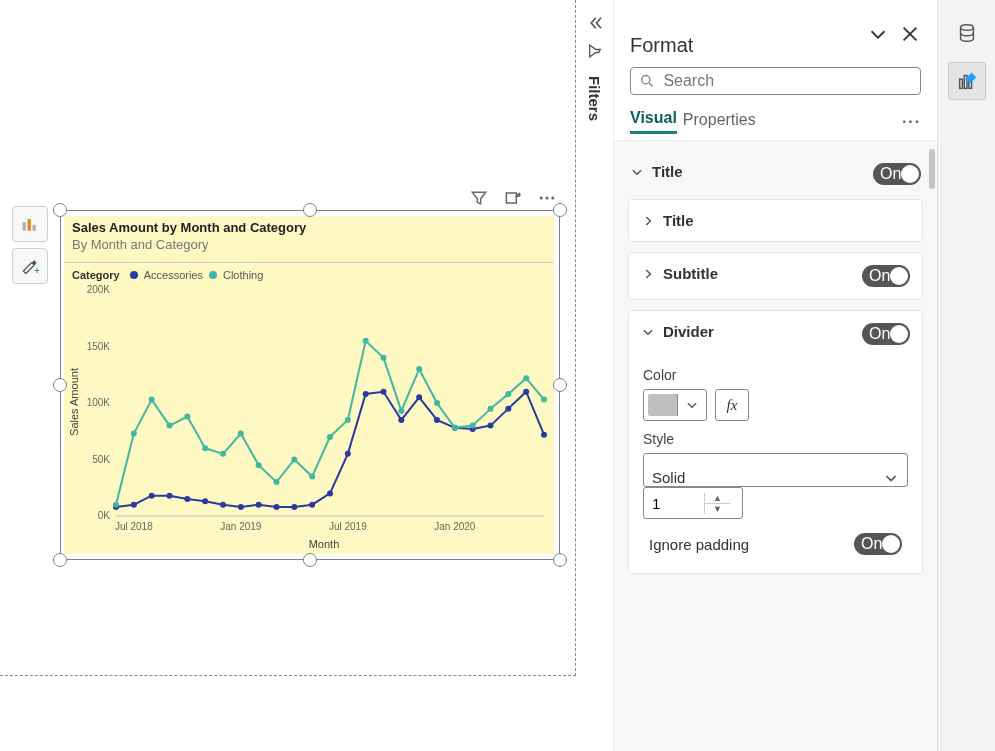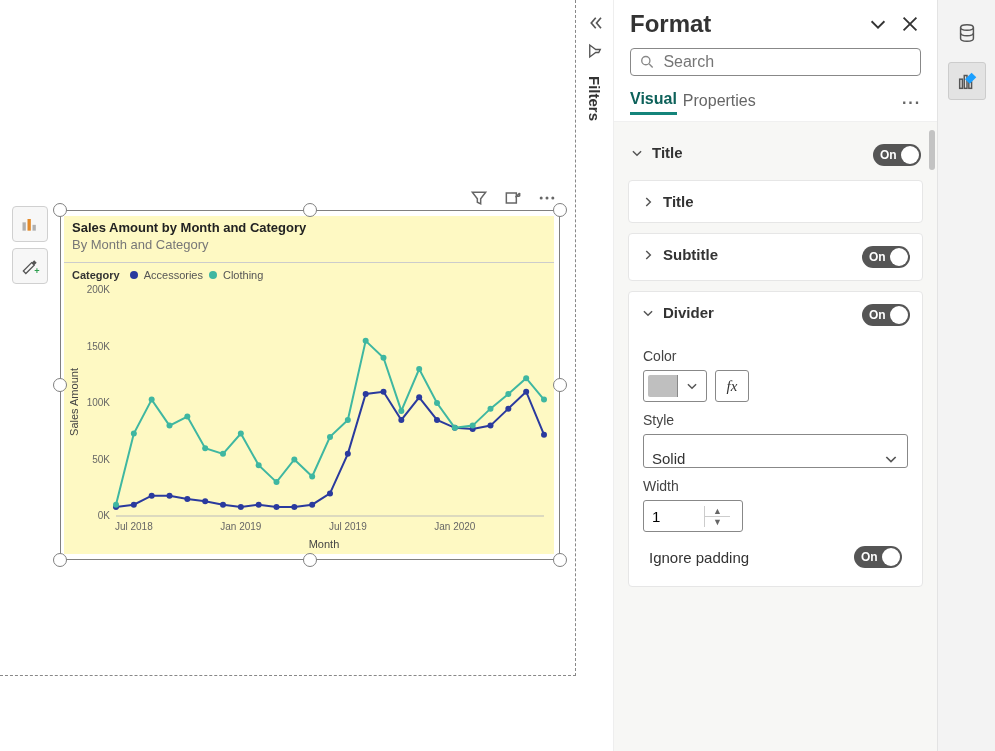--- a/index.html
+++ b/index.html
@@ -39,38 +39,38 @@
   
   .filters-strip { width: 38px; border-right: 1px solid #eee; padding-top: 14px; display:flex; flex-direction:column; align-items:center; gap:10px; background:#fff; }
   .filters-strip .collapse { width:18px; height:18px; color:#555; }
   .filters-strip .v-text { writing-mode: vertical-rl; font-size: 15px; font-weight: 600; color: #333; margin-top: 6px; }
   .filter-funnel { width:18px; height:18px; color:#555; transform: rotate(-90deg); }
 
   
   .format-panel { width: 324px; background: #f7f7f5; border-right: 1px solid #e3e3e3; display: flex; flex-direction: column; }
   .fp-header { padding: 10px 16px 6px; background:#fff; border-bottom:1px solid #f0f0f0; }
   .fp-title-row { display:flex; align-items:center; justify-content:space-between; }
-  .fp-title { font-size: 24px; font-weight: 700; }
+  .fp-title { font-size: 20px; font-weight: 400; margin-top: 24px; }
   .fp-title-icons { display:flex; gap:10px; color:#444; }
   .fp-search { margin-top: 10px; display:flex; align-items:center; border:1px solid #888; border-radius:4px; padding:4px 8px; gap:8px; }
   .fp-search input { border:none; outline:none; font-size:16px; width:100%; background:transparent; color:#666; }
   .fp-tabs { display:flex; gap:6px; margin-top:14px; align-items:center; }
   .fp-tab { font-size: 16px; color:#666; padding-bottom:4px; cursor:pointer; }
   .fp-tab.active { color:#0d615a; font-weight:600; border-bottom:3px solid #14847a; }
   .fp-tab-more { margin-left:auto; color:#666; letter-spacing:1px; font-weight:600; cursor:pointer; }
 
   .fp-body { flex:1; overflow-y:auto; padding: 12px 10px 18px; position:relative; }
   .scroll-thumb { position:absolute; right:2px; top:8px; width:6px; height:40px; background:#c3c3c3; border-radius:3px; }
 
   .section-row { display:flex; align-items:flex-start; justify-content:space-between; padding: 10px 6px; font-size:15px; font-weight:600; cursor:pointer; }
   .section-row .left { display:flex; align-items:center; gap:8px; }
   .chev { width:14px; height:14px; display:inline-flex; align-items:center; justify-content:center; color:#555; }
 
   .toggle { position:relative; width:48px; height:22px; background:#555; border-radius:11px; cursor:pointer; display:inline-flex; align-items:center; }
-  .toggle .txt { color:#fff; font-size:12px; font-weight:700; position:absolute; left:7px; }
+  .toggle .txt { color:#fff; font-size:16px; font-weight:400; position:absolute; left:7px; }
   .toggle .knob { position:absolute; right:2px; top:2px; width:18px; height:18px; background:#fff; border-radius:50%; }
 
   .subcard { background:#fff; border:1px solid #e6e6e6; border-radius:4px; margin:4px 4px 10px; }
   .subcard .section-row { padding: 12px 12px; }
   .subcard-body { padding: 0 14px 14px; }
 
   .field-label { font-size:14px; color:#444; margin: 10px 0 6px; }
   .swatch-row { display:flex; gap:8px; }
   .swatch-btn { display:flex; border:1px solid #888; border-radius:3px; height:32px; }
   .swatch-btn .sw { width:30px; background:#bfbfbf; border-right:1px solid #888; border-radius:2px 0 0 2px; margin:4px 0 4px 4px; }
@@ -363,21 +363,20 @@
         </div>
 
         <div class="field-label">Style</div>
         <div class="select-box">
           <span>Solid</span>
           <svg viewBox="0 0 24 24" width="16" height="16" fill="none" stroke="#555" stroke-width="2.5">
               <path d="M5 9l7 7 7-7"></path>
             </svg>
         </div>
 
-        <div class="field-label">Width</div>
         <div class="spin-box">
           <input type="text" value="1" style="">
           <div class="spin-ctl">
             <div>▲</div>
             <div>▼</div>
           </div>
         </div>
 
         <div class="ignore-row">
           <span>Ignore padding</span>

